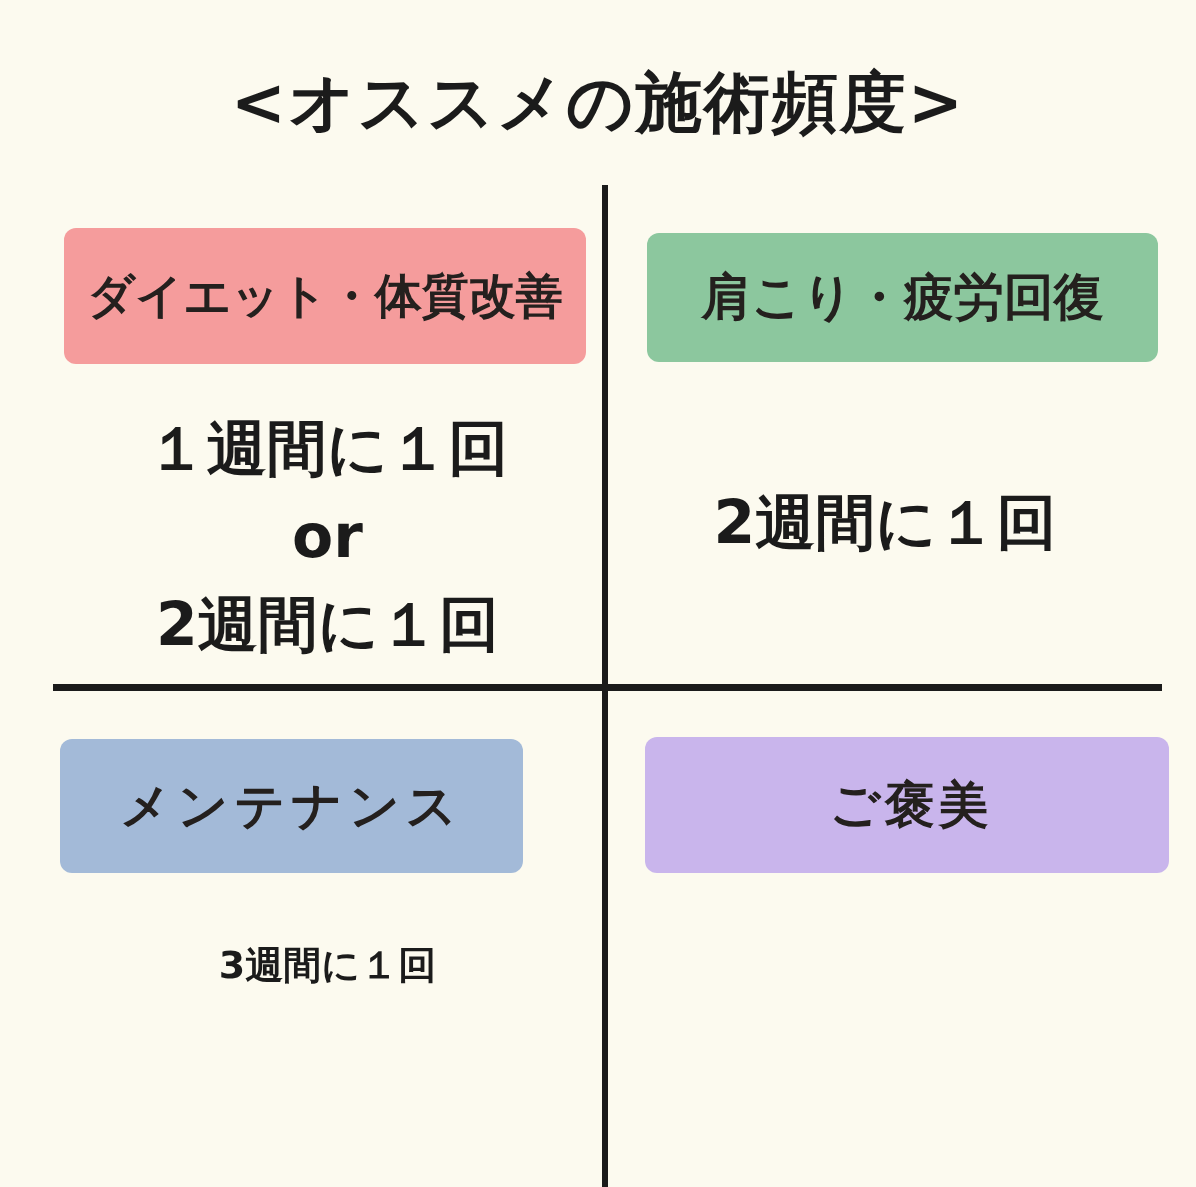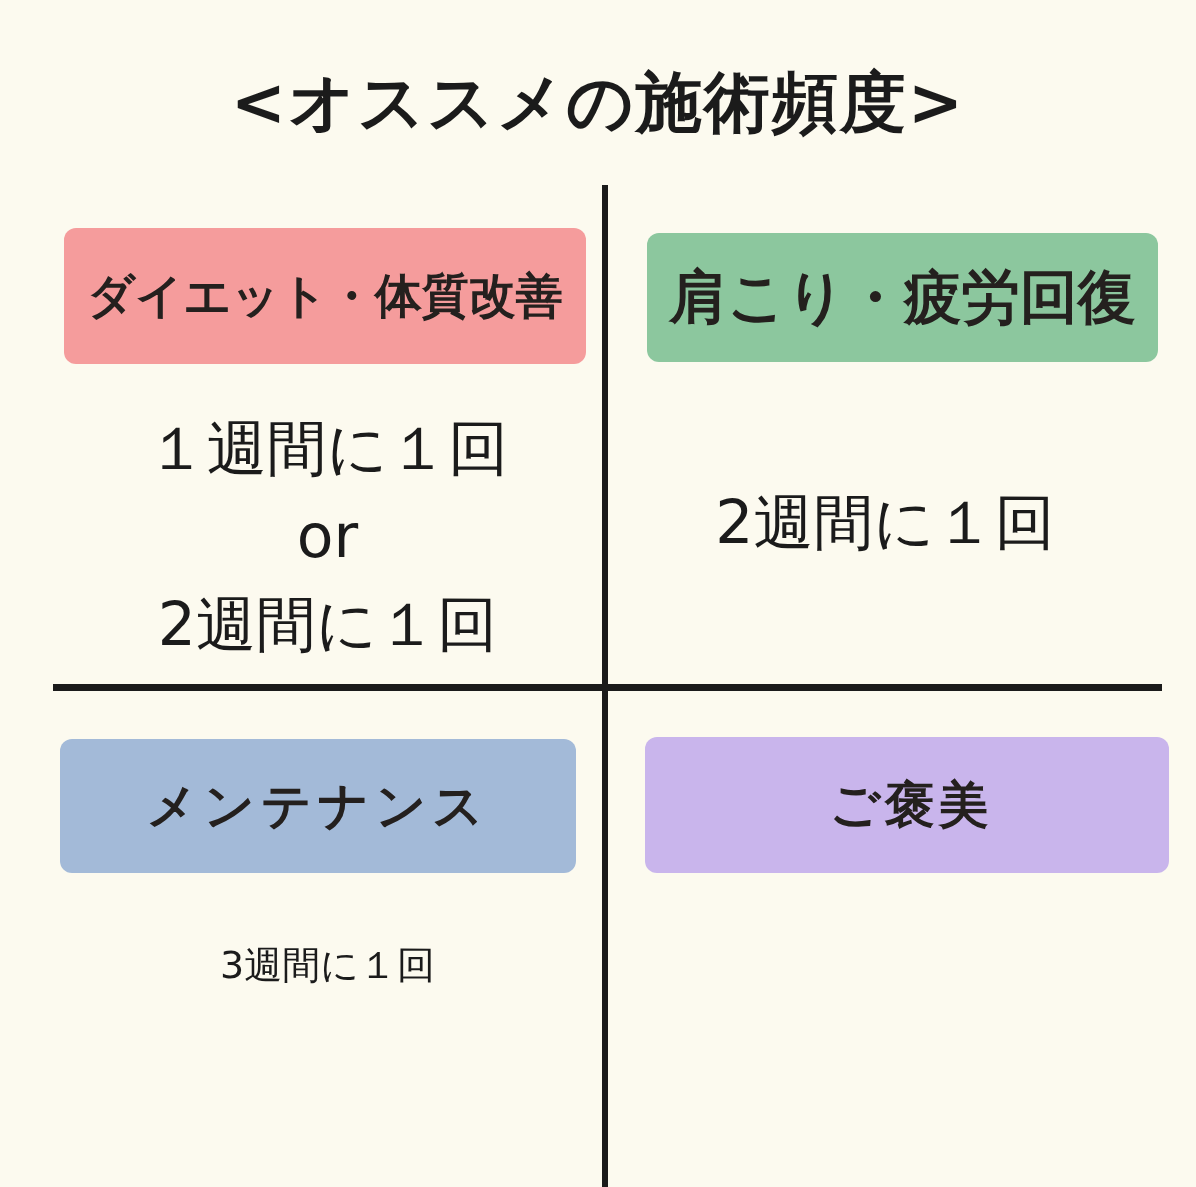--- a/index.html
+++ b/index.html
@@ -57,43 +57,43 @@
     top: 228px;
     width: 522px;
     height: 136px;
     font-size: 47px;
   }
   .pill-shoulder {
     left: 647px;
     top: 233px;
     width: 511px;
     height: 129px;
-    font-size: 58px;
+    font-size: 50px;
   }
   .pill-maintenance {
     left: 60px;
     top: 739px;
-    width: 516px;
+    width: 463px;
     height: 134px;
     font-size: 50px;
     letter-spacing: 6px;
   }
   .pill-reward {
     left: 645px;
     top: 737px;
     width: 516px;
     height: 136px;
     font-size: 50px;
     letter-spacing: 4px;
   }
   .freq {
     position: absolute;
     text-align: center;
     font-family: "DejaVu Sans", sans-serif;
-    font-weight: 400;
+    font-weight: 700;
     color: #1b1b1b;
   }
   .freq-diet {
     left: 55px;
     top: 404px;
     width: 545px;
     font-size: 60px;
     line-height: 88px;
   }
   .freq-shoulder {

